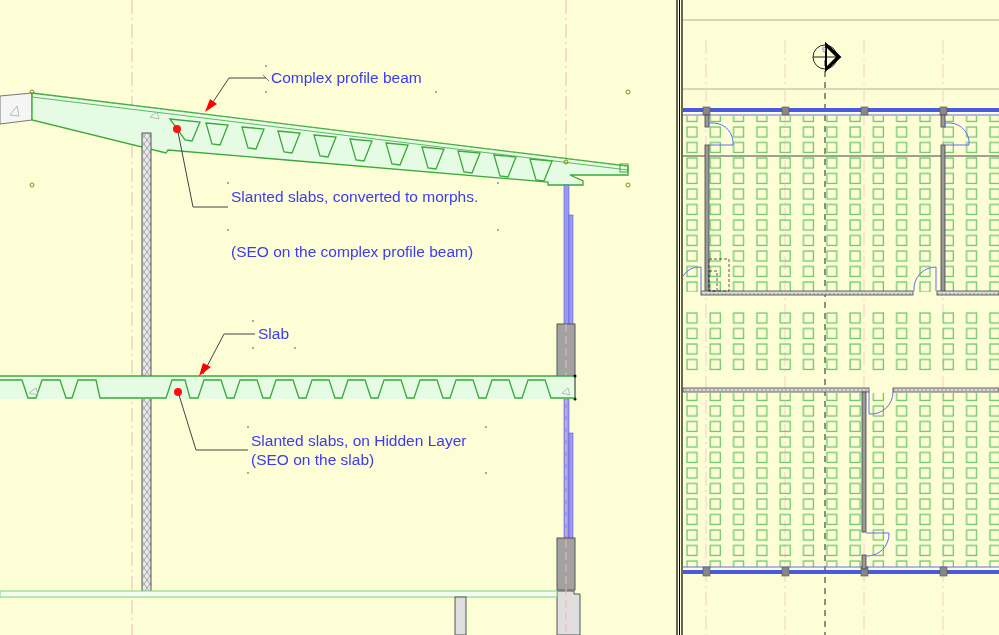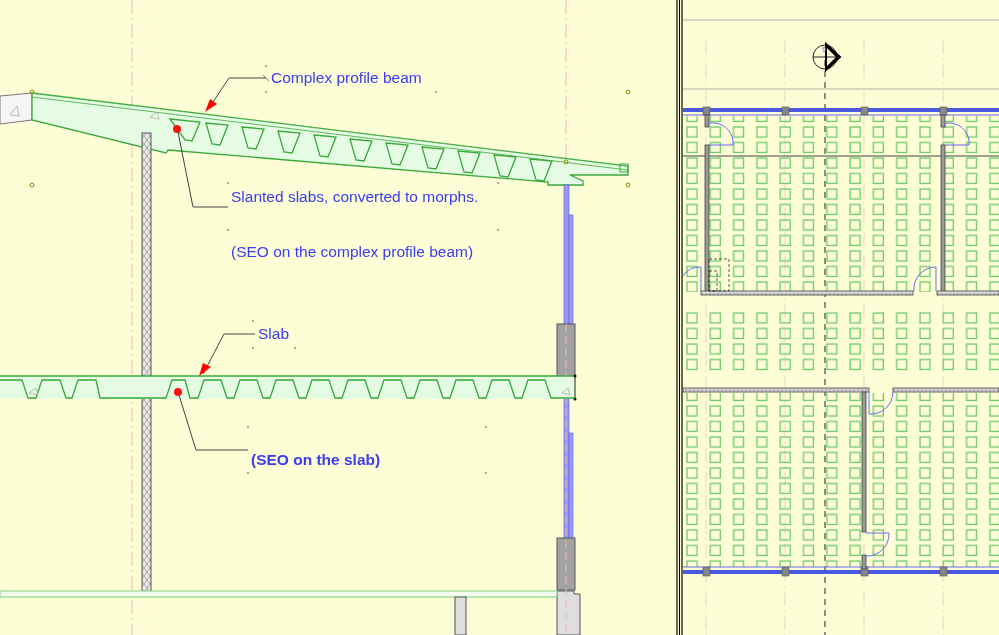--- a/index.html
+++ b/index.html
@@ -216,16 +216,17 @@
       <polygon points="825,43 840,57 825,71 825,68 836,57 825,46" fill="#000"></polygon>
       <polygon points="826,44 840,57 826,70" fill="none" stroke="#000" stroke-width="2"></polygon>
     </g>
   </g>
 </svg>
 
 <div class="label" style="left:231px; top:187px;">Slanted slabs, converted to morphs.</div>
 <div class="label" style="left:271px; top:68px;">Complex profile beam</div>
 <div class="label" style="left:231px; top:206px;margin-top:36px;">(SEO on the complex profile beam)</div>
 <div class="label" style="left:258px; top:324px;">Slab</div>
-<div class="label" style="left:251px; top:450px;font-weight:bold;">(SEO on the slab)</div>
+<div class="label" style="left:251px; top:431px;">Slanted slabs, on Hidden Layer</div>
+<div class="label" style="left:251px; top:450px;">(SEO on the slab)</div>
 <div class="marker-num" style="left:822px; top:45px;">9</div>
 
 </div>
 
 </body></html>

